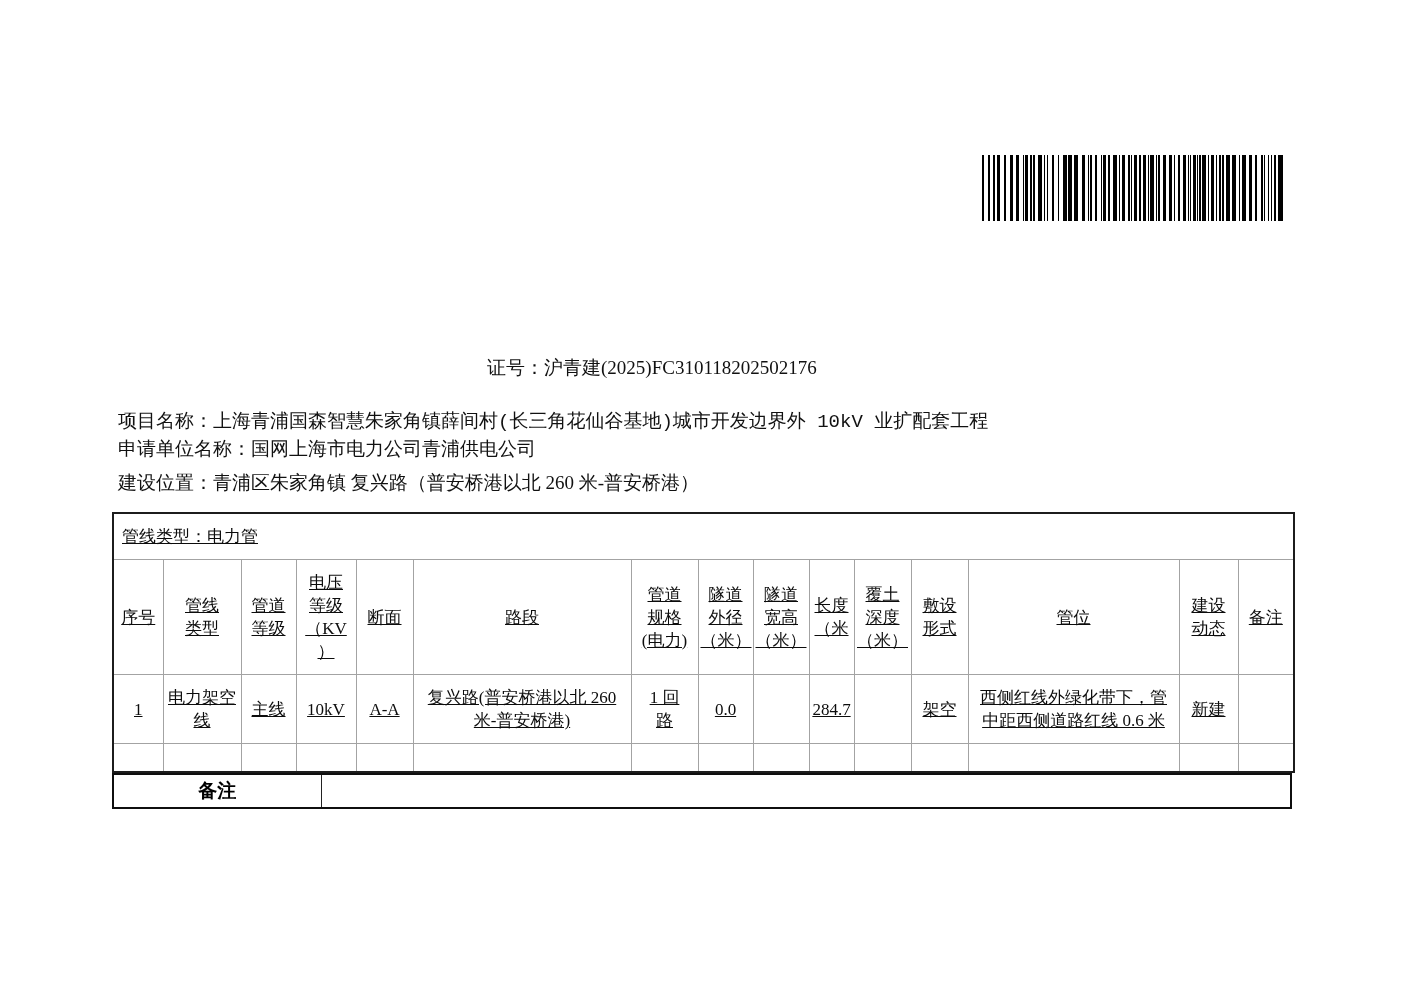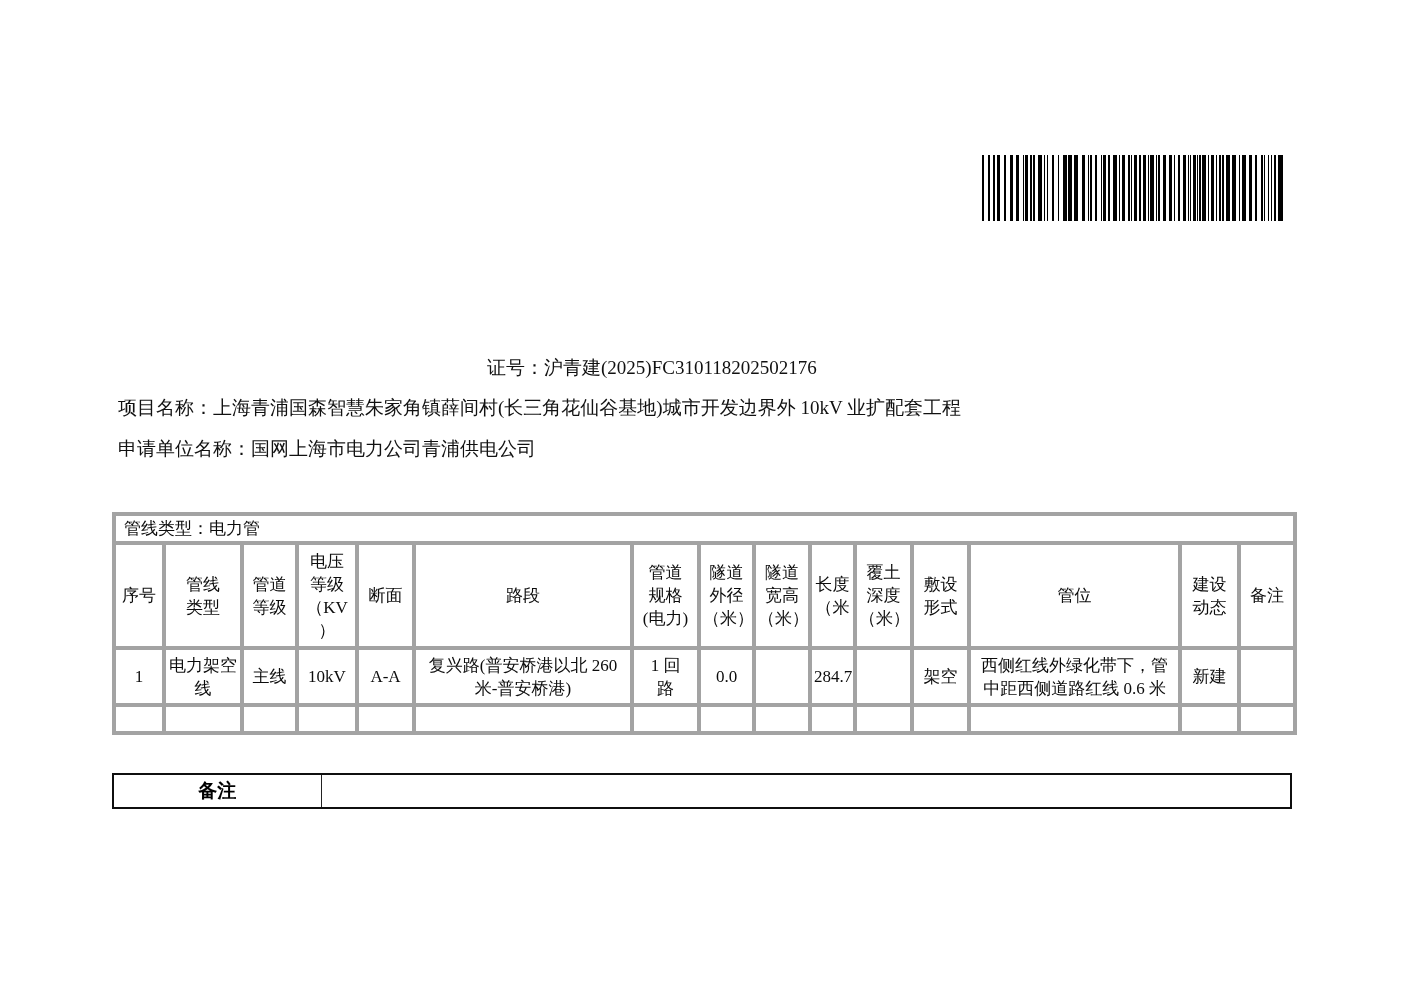--- a/index.html
+++ b/index.html
@@ -19,36 +19,37 @@
 
   
   .title { position: absolute; top: 279px; left: 0; width: 100%; text-align: center;
            font-size: 29px; font-weight: bold; letter-spacing: 1px; color: #000; }
 
   
   .cert { position: absolute; top: 355px; left: 487px; font-size: 19px; white-space: nowrap; }
 
   
   .field { position: absolute; left: 118px; font-size: 19px; white-space: nowrap; }
-  .field.f1 { top: 395px; }
+  .field.f1 { top: 408px; font-family: Liberation Mono, monospace; }
   .field.f2 { top: 436px; }
   .field.f3 { top: 470px; }
 
   
   table.main-table {
     position: absolute; top: 512px; left: 112px; width: 1181px;
     border-collapse: collapse; table-layout: fixed;
     font-size: 17px; line-height: 23px; color: #0c0c0c;
     border: 2px solid #1c1c1c;
   }
   table.main-table td {
-    border: 4px solid #a3a3a3;
+    border: 1px solid #a3a3a3;
     text-align: center; vertical-align: middle;
     white-space: pre-line; overflow: hidden;
-    padding: 1px 2px;
+    padding: 11px 2px;
+    text-decoration: underline;
   }
   tr.group-row td { text-align: left; padding-left: 8px; height: 26px; white-space: nowrap; }
   tr.header-row td { height: 105px; }
   tr.data-row td { height: 57px; }
   tr.empty-row td { height: 28px; }
 
   
   table.remark-table {
     position: absolute; top: 773px; left: 112px; width: 1180px;
     border-collapse: collapse; table-layout: fixed;
@@ -201,20 +202,21 @@
       </div>
   </div>
 
 
   <div class="cert"><span>证号：</span><span>沪青建(2025)FC310118202502176</span></div>
 
   <div class="field f1"><span>项目名称：</span><span>上海青浦国森智慧朱家角镇薛间村(长三角花仙谷基地)城市开发边界外 10kV 业扩配套工程</span></div>
 
   <div class="field f2"><span>申请单位名称：</span><span>国网上海市电力公司青浦供电公司</span></div>
 
+  <div class="field f3"><span>建设位置：</span><span>青浦区朱家角镇 复兴路（普安桥港以北 260 米-普安桥港）</span></div>
 
   <table class="main-table">
     <colgroup>
       <col style="width:50px">
         <col style="width:78px">
         <col style="width:55px">
         <col style="width:60px">
       <col style="width:57px">
         <col style="width:218px">
         <col style="width:67px">

